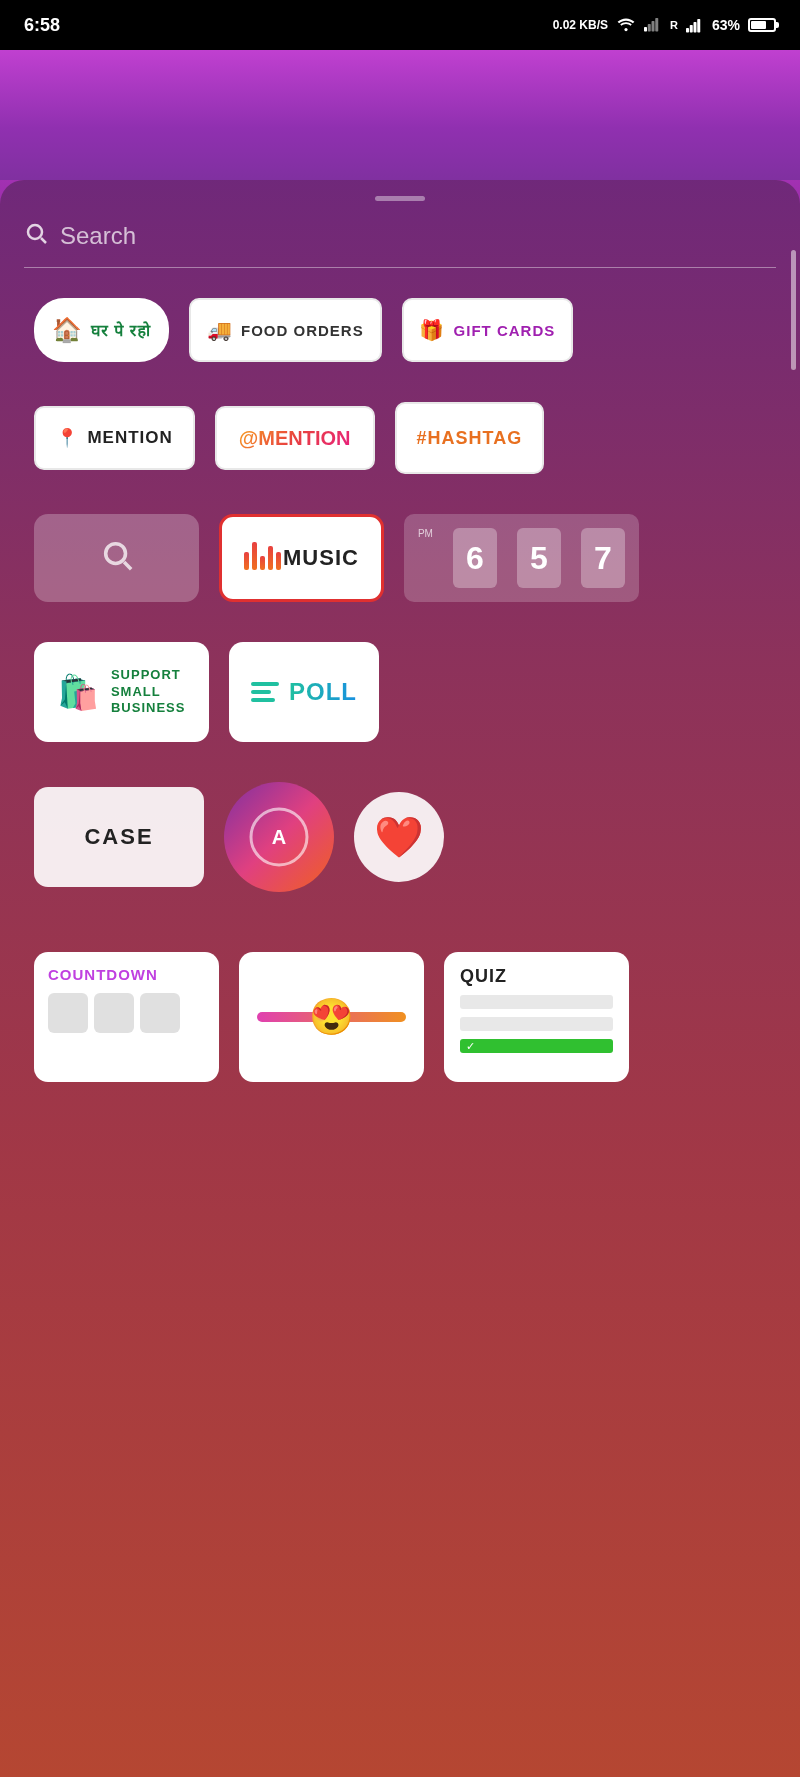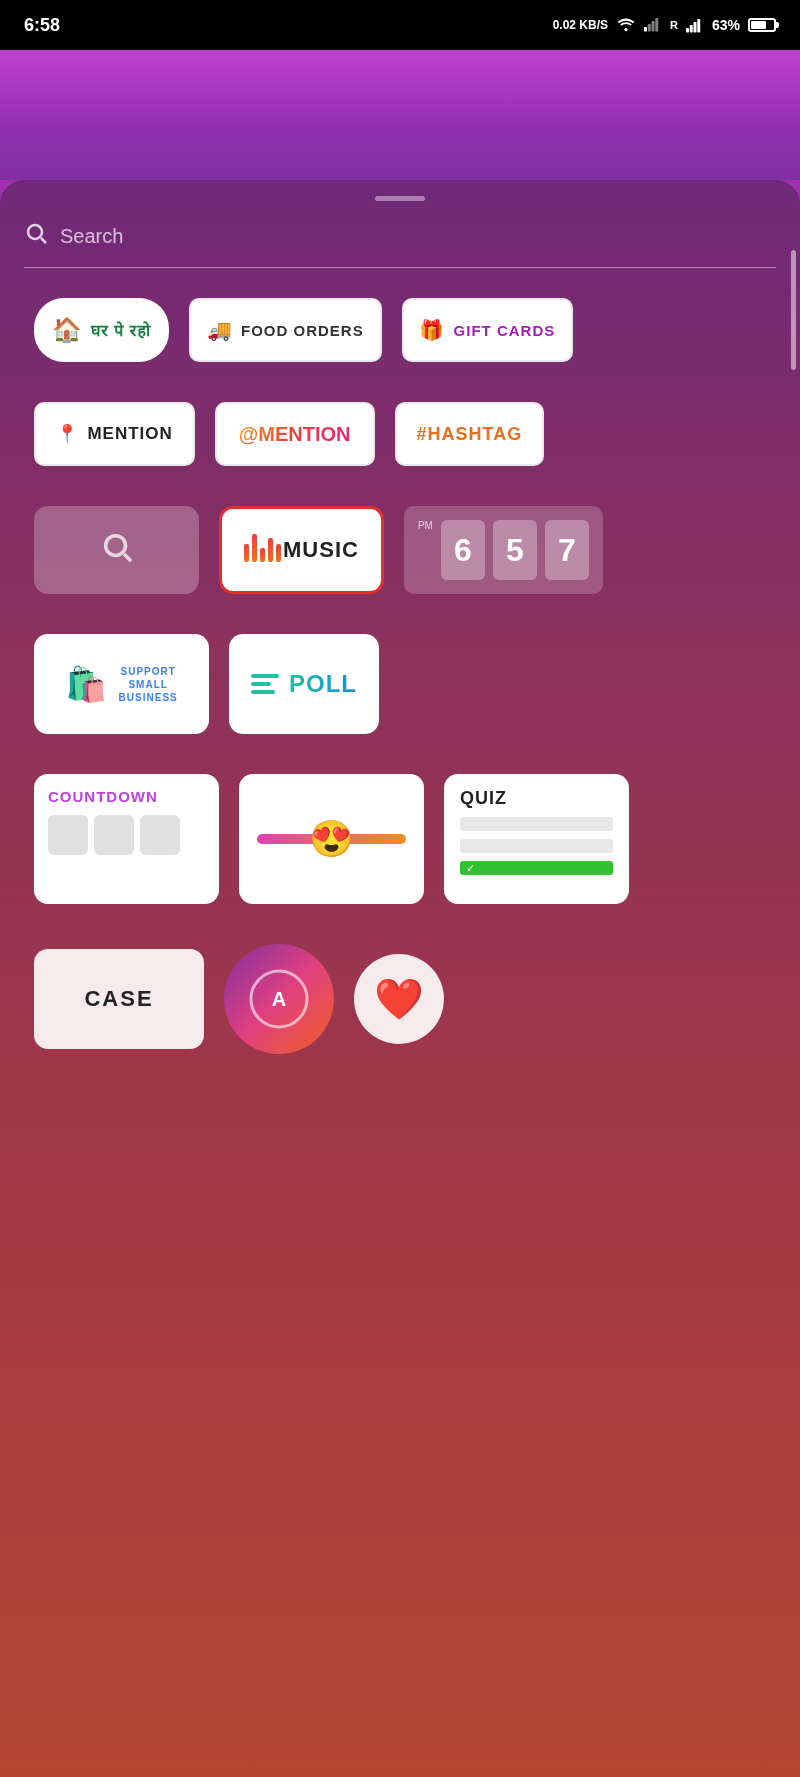--- a/index.html
+++ b/index.html
@@ -95,21 +95,21 @@
       border-bottom: 1px solid rgba(255,255,255,0.4);
       padding-bottom: 16px;
       margin-bottom: 30px;
     }
     .search-bar .search-icon-svg {
       color: rgba(255,255,255,0.8);
       font-size: 22px;
     }
     .search-input-text {
       color: rgba(255,255,255,0.7);
-      font-size: 20px;
+      font-size: 24px;
       font-weight: 400;
     }
 
     
     .sticker-grid {
       display: flex;
       flex-direction: column;
       gap: 40px;
     }
 
@@ -200,21 +200,21 @@
       display: flex;
       align-items: center;
     }
 
     
     .sticker-hashtag {
       background: #fff;
       border: 2px solid #e8e8e8;
       border-radius: 10px;
       padding: 10px 20px;
-      height: 64px;
+      height: 72px;
       font-size: 18px;
       font-weight: 800;
       color: #e87020;
       white-space: nowrap;
     }
 
     
     .sticker-search {
       background: rgba(255,255,255,0.25);
       border-radius: 14px;
@@ -251,21 +251,21 @@
     }
 
     
     .sticker-time {
       background: rgba(255,255,255,0.2);
       border-radius: 10px;
       padding: 10px 14px;
       height: 88px;
       display: flex;
       align-items: center;
-      gap: 8px;
+      gap: 20px;
     }
     .time-digit-block {
       background: rgba(255,255,255,0.3);
       border-radius: 6px;
       width: 44px;
       height: 60px;
       display: flex;
       align-items: center;
       justify-content: center;
       font-size: 32px;
@@ -283,25 +283,25 @@
     .sticker-ssb {
       background: #fff;
       border-radius: 14px;
       padding: 12px 14px;
       height: 100px;
       gap: 10px;
       width: 175px;
     }
     .ssb-icon { font-size: 34px; }
     .ssb-text {
-      font-size: 10px;
+      font-size: 13px;
       font-weight: 800;
-      color: #3b82f6;
+      color: #15803d;
       line-height: 1.3;
-      text-align: center;
+      text-align: left;
     }
 
     
     .sticker-poll {
       background: #fff;
       border-radius: 14px;
       padding: 12px 22px;
       height: 100px;
       gap: 10px;
       font-size: 22px;
@@ -621,20 +621,35 @@
           <div class="poll-lines">
             <div class="poll-line" style="width:28px;background:#20c0a0;"></div>
             <div class="poll-line" style="width:20px;background:#20c0a0;"></div>
             <div class="poll-line" style="width:24px;background:#20c0a0;"></div>
           </div>
           <span class="poll-text">POLL</span>
         </div>
 
       </div>
 
+      <div class="sticker-row" style="padding-bottom:20px;">
+        <div class="sticker-partial">
+          <span>CASE</span>
+        </div>
+        <div class="sticker-circle-partial">
+          <svg width="60" height="60" viewBox="0 0 60 60">
+            <circle cx="30" cy="30" r="28" fill="none" stroke="rgba(255,255,255,0.6)" stroke-width="3"></circle>
+            <text x="50%" y="50%" text-anchor="middle" dy=".35em" fill="white" font-size="20" font-weight="bold">A</text>
+          </svg>
+        </div>
+        <div class="sticker-heart-partial">
+          <span style="font-size:40px;">❤️</span>
+        </div>
+      </div>
+
       <div class="sticker-row">
 
         <div class="sticker-countdown">
           <span class="countdown-title">COUNTDOWN</span>
           <div class="countdown-tiles">
             <div class="countdown-tile"></div>
             <div class="countdown-tile"></div>
             <div class="countdown-tile"></div>
           </div>
         </div>
@@ -649,32 +664,17 @@
         <div class="sticker-quiz">
           <span class="quiz-title">QUIZ</span>
           <div class="quiz-option"></div>
           <div class="quiz-option"></div>
           <div class="quiz-option-correct">
             <span class="check-icon">✓</span>
           </div>
         </div>
       </div>
 
-      <div class="sticker-row" style="padding-bottom:20px;">
-        <div class="sticker-partial">
-          <span>CASE</span>
-        </div>
-        <div class="sticker-circle-partial">
-          <svg width="60" height="60" viewBox="0 0 60 60">
-            <circle cx="30" cy="30" r="28" fill="none" stroke="rgba(255,255,255,0.6)" stroke-width="3"></circle>
-            <text x="50%" y="50%" text-anchor="middle" dy=".35em" fill="white" font-size="20" font-weight="bold">A</text>
-          </svg>
-        </div>
-        <div class="sticker-heart-partial">
-          <span style="font-size:40px;">❤️</span>
-        </div>
-      </div>
-
     </div>
   </div>
 
   <div class="scroll-indicator"></div>
 </div>
 
 </body></html>

